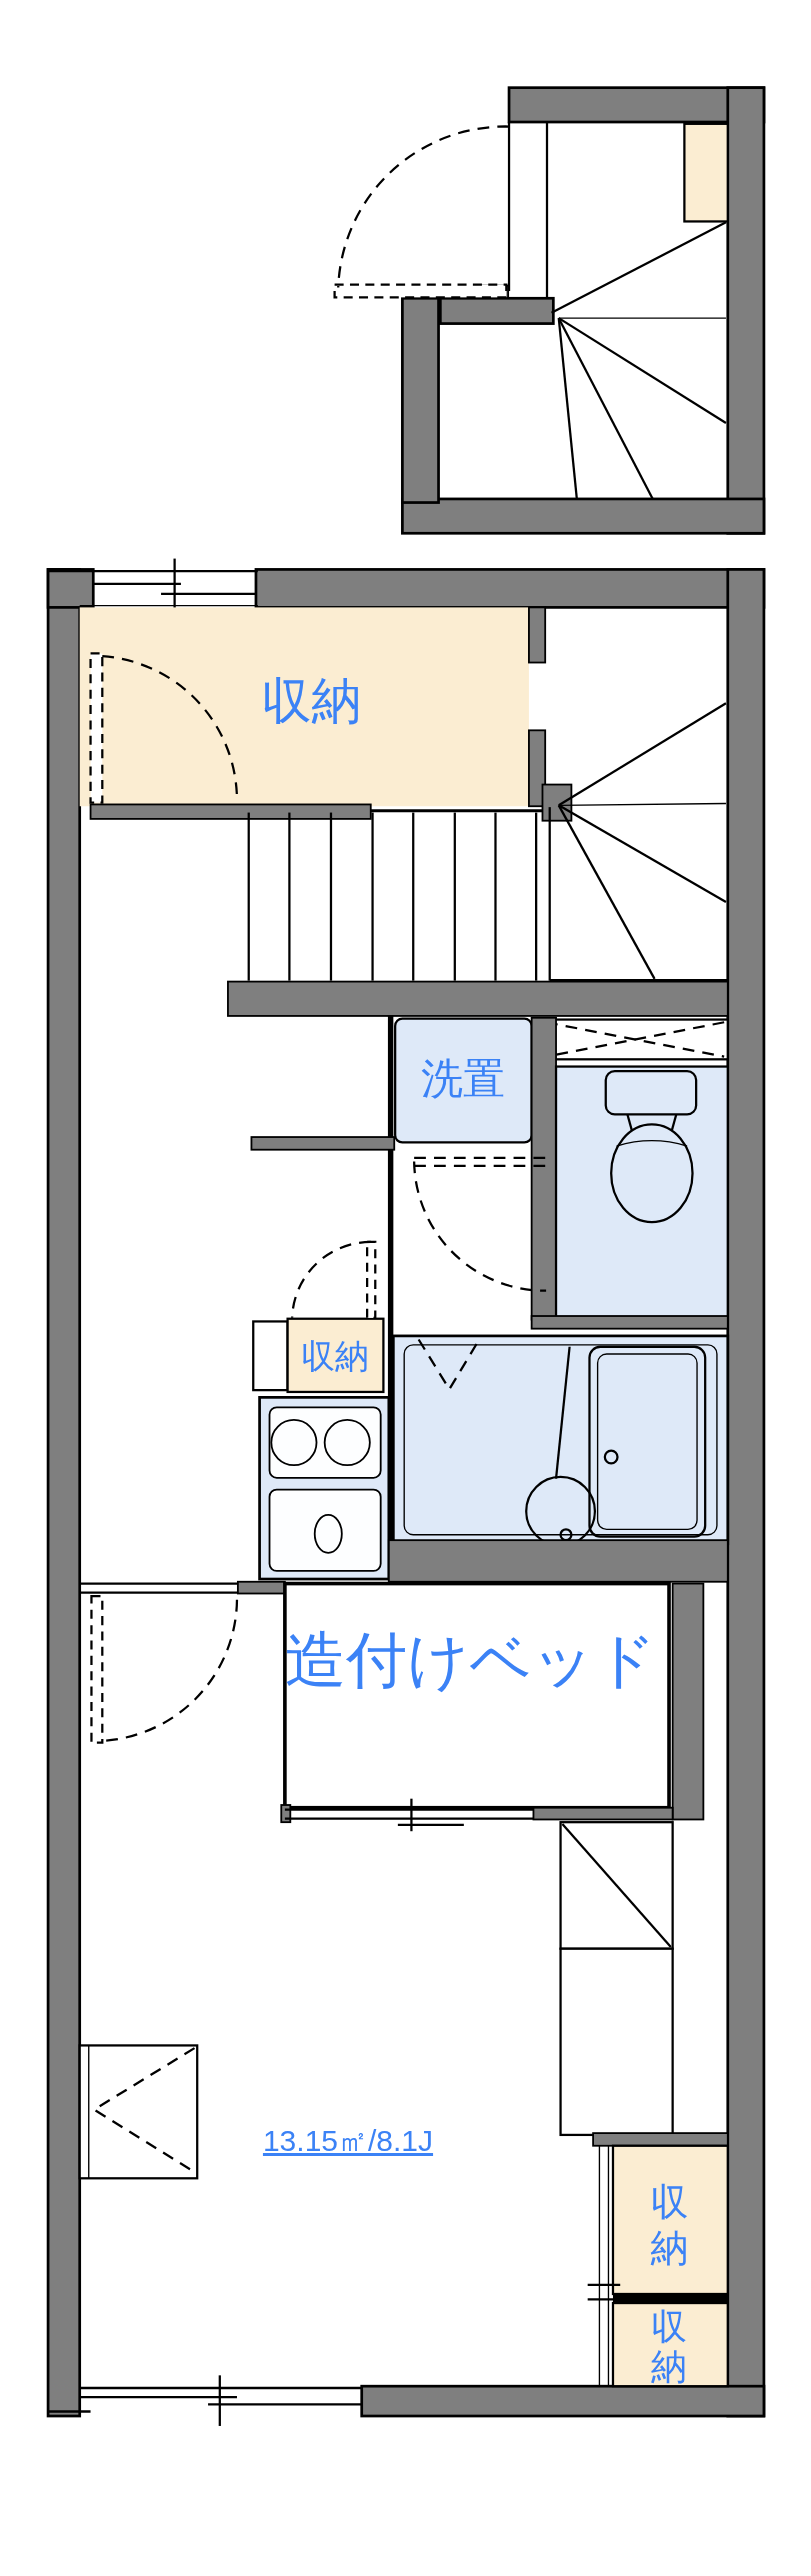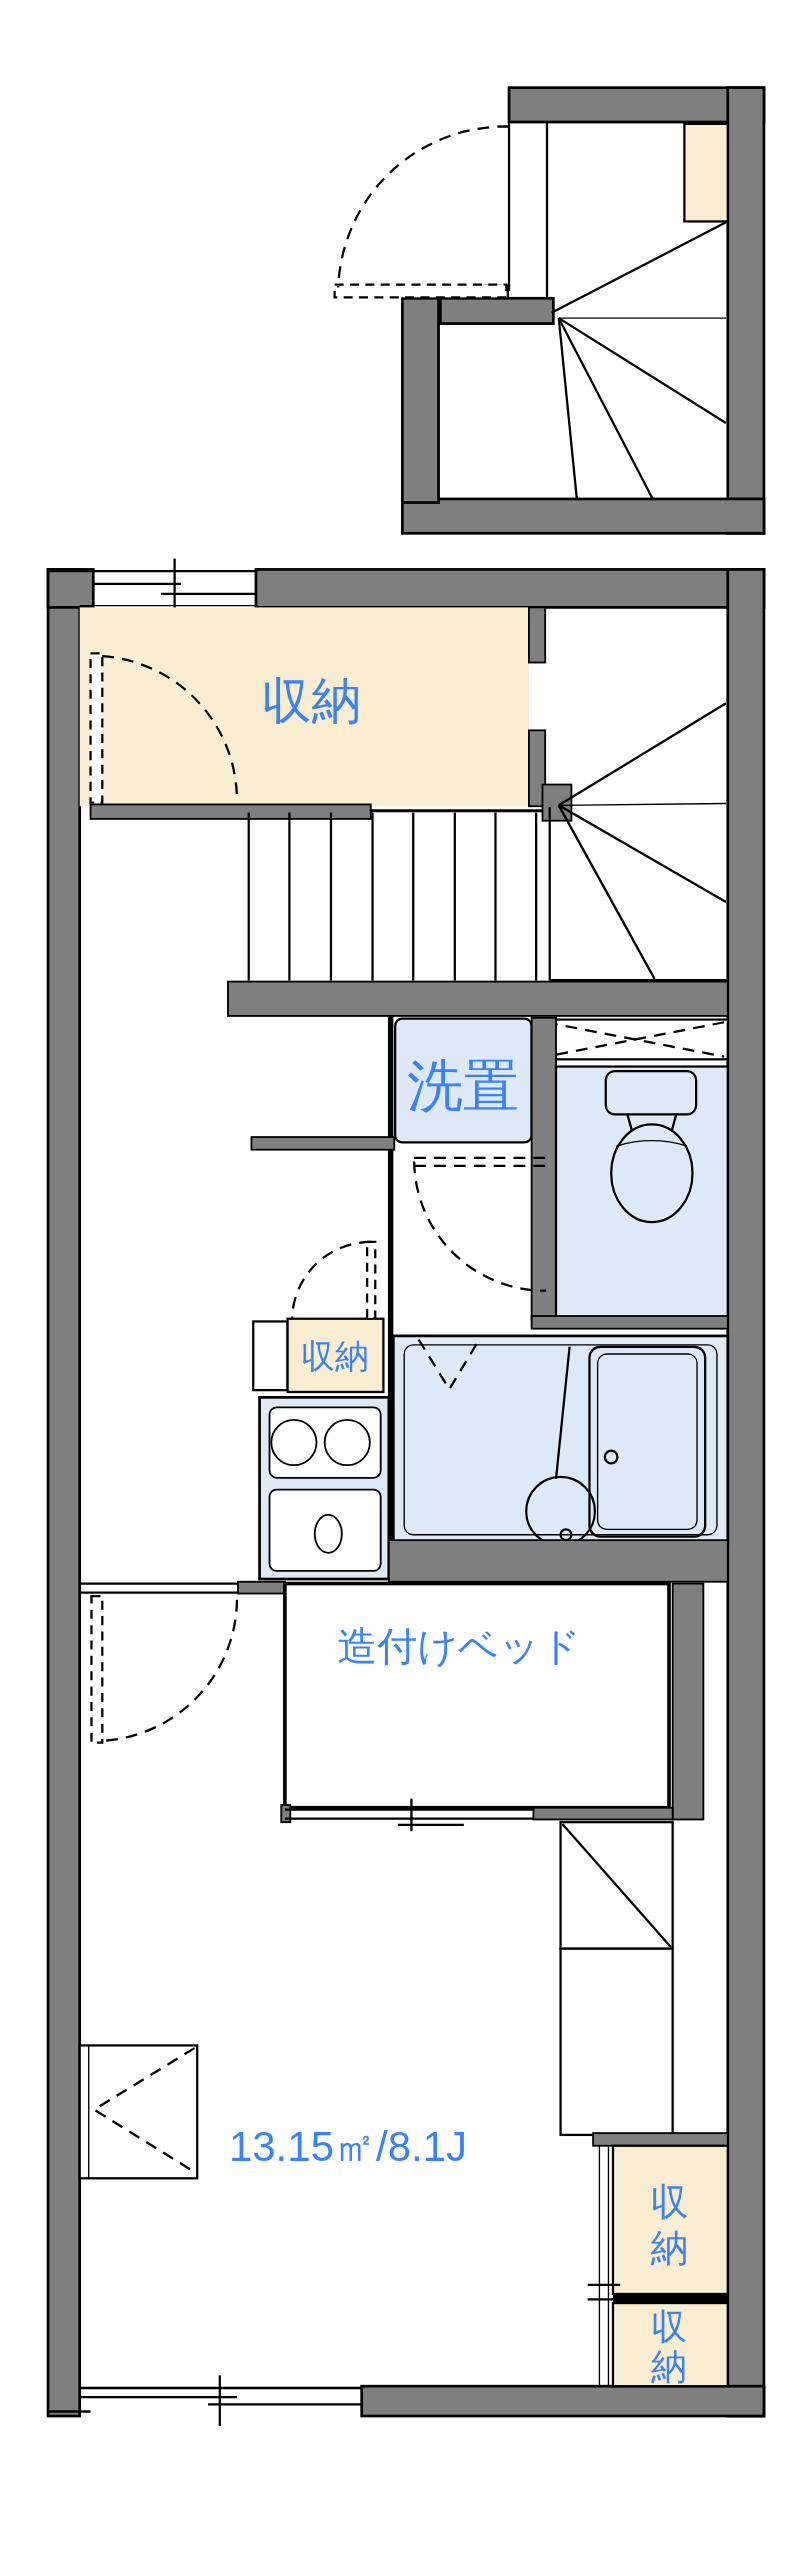--- a/index.html
+++ b/index.html
@@ -207,26 +207,26 @@
     <path class="ln" d="M53,2668 H100"></path>
     <path class="ln" d="M88,2642 H400"></path>
     <path class="ln" d="M88,2652 H262"></path>
     <path class="ln" d="M230,2660 H400"></path>
     <path class="ln" d="M243,2628 V2684"></path>
   </g>
 </svg>
 
   <div class="lbl" style="left:176px;top:676px;width:271px;font-size:50px;">収納</div>
 
-  <div class="lbl" style="left:395px;top:1058px;width:136px;font-size:56px;">洗置</div>
+  <div class="lbl" style="left:395px;top:1058px;width:136px;font-size:42px;">洗置</div>
 
   <div class="lbl" style="left:287px;top:1339px;width:96px;font-size:34px;">収納</div>
 
-  <div class="lbl" style="left:285px;top:1618px;width:348px;font-size:40px;line-height:1.4;">
+  <div class="lbl" style="left:285px;top:1618px;width:348px;font-size:61px;line-height:1.4;">
     <div>造付けベッド</div>
   </div>
 
-  <div class="lbl" style="left:149px;top:2126px;width:398px;font-size:42px;">13.15㎡/8.1J</div>
+  <div class="lbl" style="left:149px;top:2126px;width:398px;font-size:30px;text-decoration:underline;">13.15㎡/8.1J</div>
 
   <div class="lbl wrap" style="left:648px;top:2180px;width:43px;font-size:38px;line-height:1.2;">収納</div>
   <div class="lbl wrap" style="left:648px;top:2307px;width:42px;font-size:36px;line-height:1.1;">収納</div>
 </div>
 
 
 </body></html>

